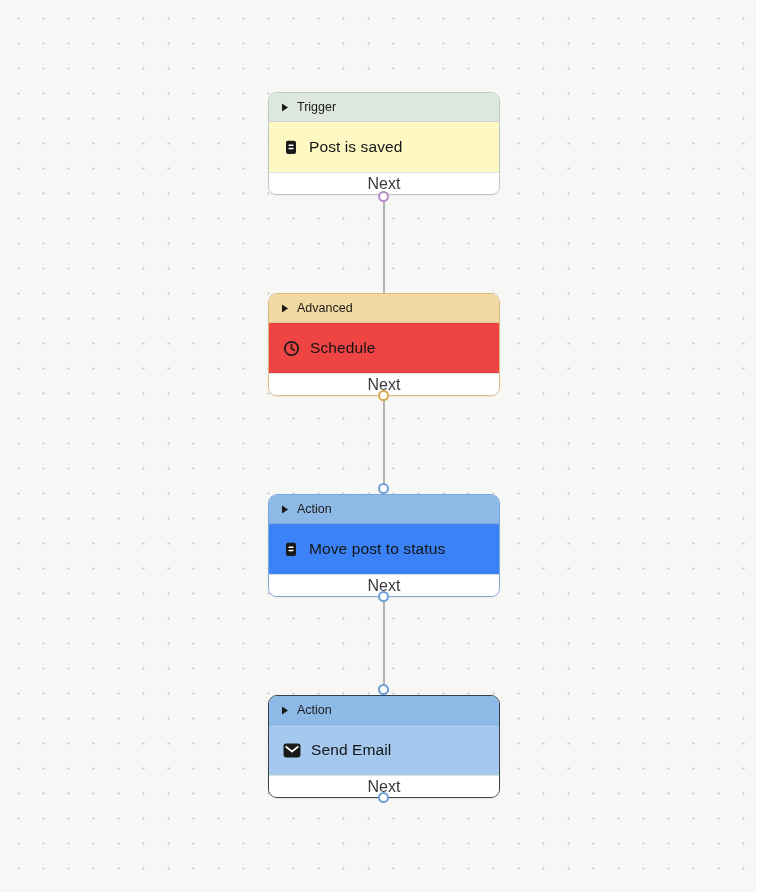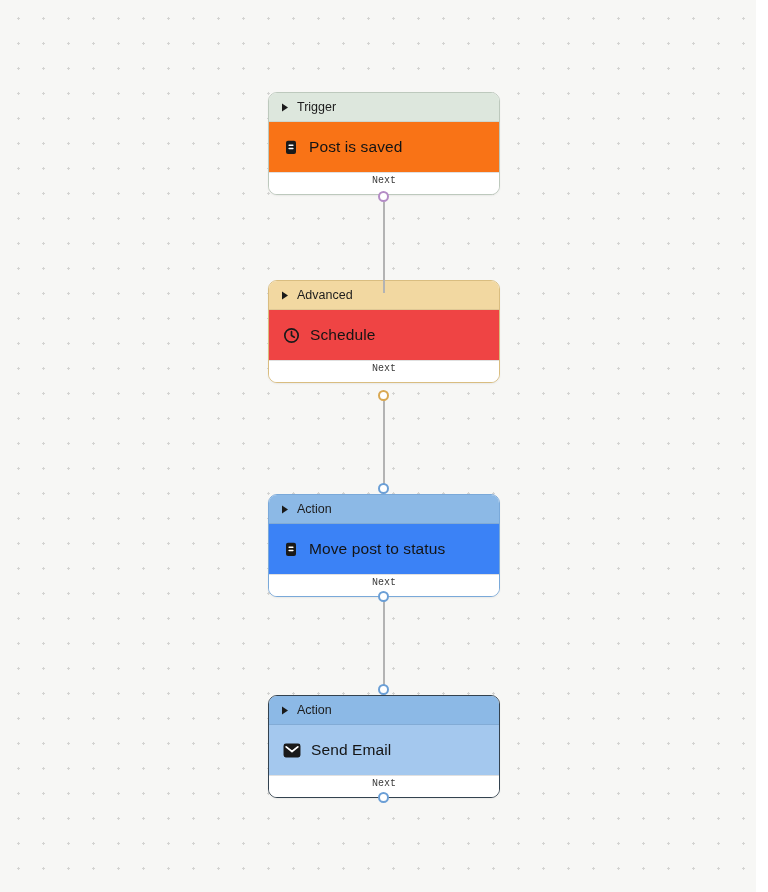--- a/index.html
+++ b/index.html
@@ -22,21 +22,21 @@
     left: 268px;
     width: 232px;
     border: 1px solid #c0c0c0;
     border-radius: 9px;
     overflow: hidden;
     background: #fff;
     box-shadow: 0 1px 2px rgba(0,0,0,0.06);
     cursor: pointer;
   }
   .node-1 { top: 92px; }
-  .node-2 { top: 280px; }
+  .node-2 { top: 293px; }
   .node-3 { top: 494px; }
   .node-4 { top: 695px; }
   .node-selected { border-width: 1.5px; }
   .node-header {
     display: flex;
     align-items: center;
     gap: 8px;
     height: 29px;
     padding: 0 12px;
     border-bottom: 1px solid rgba(0,0,0,0.07);
@@ -64,23 +64,22 @@
   .node-footer {
     height: 22px;
     background: #ffffff;
     border-top: 1px solid rgba(0,0,0,0.12);
     display: flex;
     align-items: flex-start;
     justify-content: center;
     padding-top: 2px;
   }
   .next-label {
-    font-size: 10px;
+    font-size: 16px;
     color: #3a3a3a;
-    font-family: Liberation Mono, monospace;
   }
   .connector {
     position: absolute;
     left: 383px;
     width: 2px;
     background: #b3b3b3;
     z-index: 1;
   }
   .connector-1 { top: 202px; height: 91px; }
   .connector-2 { top: 400px; height: 84px; }
@@ -114,21 +113,21 @@
 
   <div class="node node-1" style="border-color: rgb(189, 201, 189);">
     <div class="node-header" style="background: rgb(221, 231, 221);">
       <span class="collapse-icon">
         <svg width="8" height="9" viewBox="0 0 8 9">
             <path d="M1 0.5 L7 4.5 L1 8.5 Z" fill="#1a1a1a"></path>
           </svg>
       </span>
       <span class="node-category">Trigger</span>
     </div>
-    <div class="node-body" style="background: #f97316;">
+    <div class="node-body" style="background: #fef9c3;">
       <span class="node-icon">
         <svg width="16" height="17" viewBox="0 0 16 16">
             <rect x="3" y="1.2" width="10" height="13.4" rx="2" fill="#1a1a1a"></rect>
             <rect x="5.4" y="5" width="5.2" height="1.5" rx="0.75" fill="#fff"></rect>
             <rect x="5.4" y="8.2" width="5.2" height="1.5" rx="0.75" fill="#fff"></rect>
           </svg>
       </span>
       <span class="node-title">Post is saved</span>
     </div>
     <div class="node-footer">

